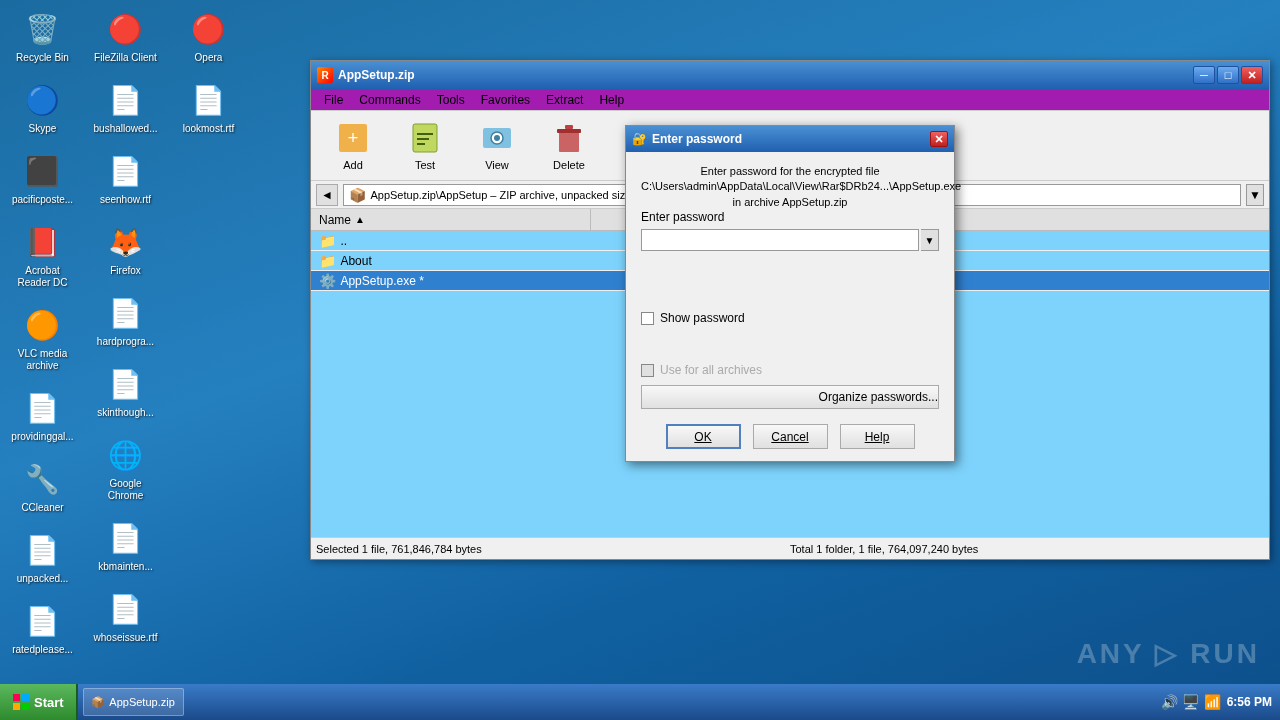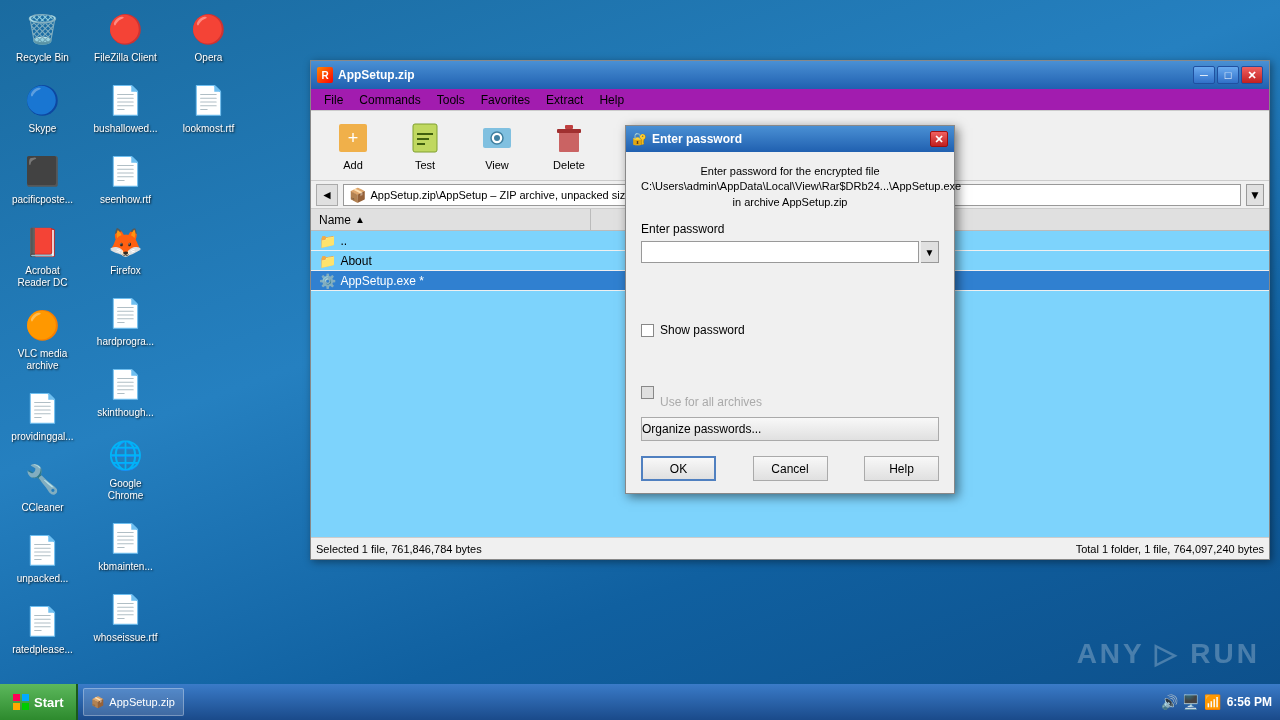--- a/index.html
+++ b/index.html
@@ -261,21 +261,21 @@
     .winrar-statusbar {
       height: 22px;
       background: #f0f0f0;
       border-top: 1px solid #ccc;
       display: flex;
       align-items: center;
       padding: 0 5px;
       font-size: 11px;
     }
     .status-left { flex: 1; }
-    .status-right { flex: 1; text-align: right; }
+    .status-right { flex: 1; }
 
     
     .password-dialog {
       position: absolute;
       top: 125px;
       left: 625px;
       width: 330px;
       background: #f0f0f0;
       border: 1px solid #888;
       box-shadow: 3px 3px 10px rgba(0,0,0,0.5);
@@ -309,21 +309,20 @@
       justify-content: center;
       cursor: pointer;
       border-radius: 2px;
     }
     .dialog-body {
       padding: 12px 15px;
     }
     .dialog-info-text {
       text-align: center;
       font-size: 11px;
-      margin-bottom: 12px;
       line-height: 1.4;
     }
     .dialog-section-label {
       font-size: 12px;
       margin-bottom: 5px;
       font-weight: normal;
     }
     .dialog-input-row {
       display: flex;
       align-items: center;
@@ -367,44 +366,44 @@
       display: flex;
       align-items: center;
       justify-content: center;
       cursor: pointer;
     }
     .dialog-checkbox-label {
       font-size: 12px;
     }
     .dialog-checkbox-row.disabled .dialog-checkbox-label {
       color: #aaa;
-      margin-top: 20px;
     }
     .dialog-checkbox-row.disabled .dialog-checkbox {
       background: #e0e0e0;
     }
     .dialog-empty-area2 {
       height: 30px;
     }
     .organize-btn {
       width: 100%;
       height: 24px;
       background: linear-gradient(to bottom, #f8f8f8, #e0e0e0);
       border: 1px solid #aaa;
       font-size: 12px;
       cursor: pointer;
       display: flex;
       align-items: center;
-      justify-content: flex-start;
+      justify-content: flex-end;
       margin-bottom: 15px;
     }
     .dialog-buttons {
       display: flex;
-      justify-content: space-between;
-      gap: 4px;
+      justify-content: center;
+      gap: 12px;
+      text-decoration: underline;
     }
     .dialog-btn {
       width: 75px;
       height: 25px;
       background: linear-gradient(to bottom, #f8f8f8, #e0e0e0);
       border: 1px solid #aaa;
       font-size: 12px;
       cursor: pointer;
       display: flex;
       align-items: center;

